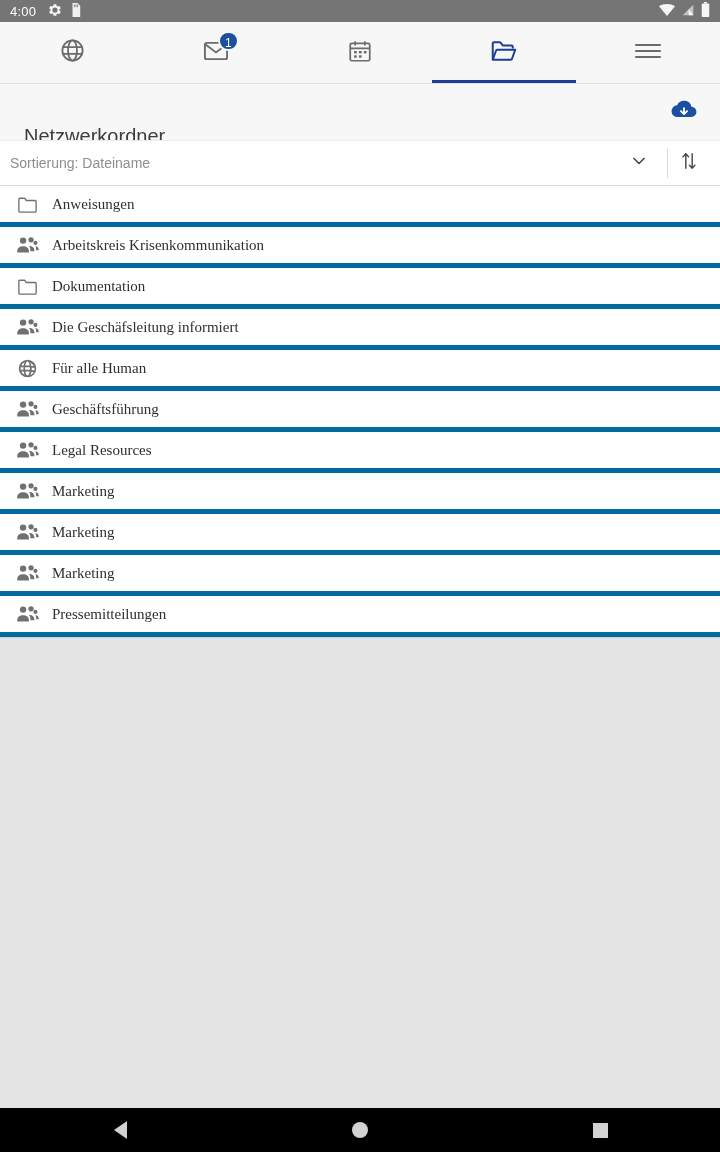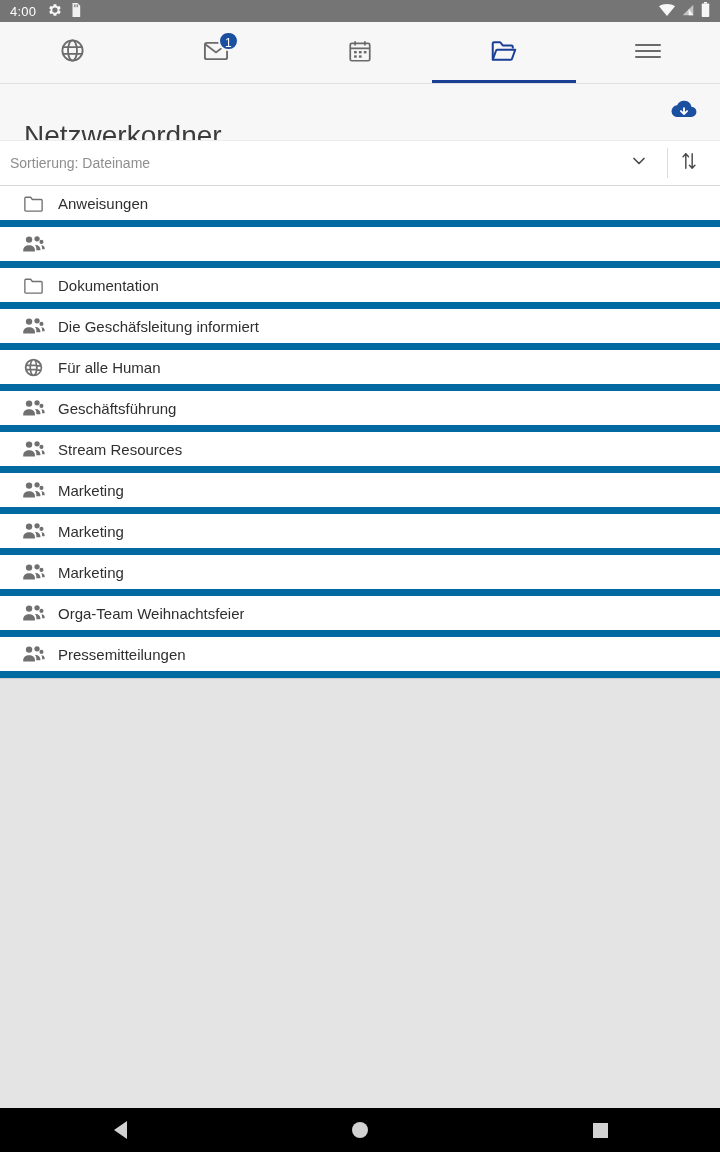--- a/index.html
+++ b/index.html
@@ -83,21 +83,21 @@
   
   .titlebar {
     height: 56px;
     background: #f7f7f7;
     display: flex;
     align-items: center;
     padding: 0 18px 0 24px;
     flex: 0 0 56px;
   }
   .titlebar .title {
-    font-size: 28px;
+    font-size: 20px;
     color: #3c3c3c;
     font-weight: 400;
     flex: 1;
     margin-top: 48px;
   }
   .download-btn { width: 36px; height: 36px; display: flex; align-items: center; justify-content: center; }
 
   
   .sortbar {
     height: 46px;
@@ -124,23 +124,24 @@
     flex: 1;
     background: #e4e4e4;
     overflow: hidden;
     position: relative;
   }
   .list { background: #ffffff; }
   .row {
     height: 41px;
     display: flex;
     align-items: center;
-    border-bottom: 7px solid #0369a1;
+    border-bottom: 5px solid #0369a1;
     background: #ffffff;
-    padding-left: 14px;
+    padding-left: 8px;
+    font-family: Liberation Serif, serif;
   }
   .row .icon {
     width: 38px;
     display: flex;
     align-items: center;
     justify-content: center;
     color: #707070;
     flex: 0 0 38px;
   }
   .row .label {
@@ -319,20 +320,21 @@
         <div class="icon">
           <svg width="23" height="20" viewBox="0 0 26 22" fill="currentColor">
               <circle cx="8" cy="6" r="3.6"></circle>
               <circle cx="17" cy="5.2" r="3"></circle>
               <circle cx="22" cy="8.6" r="2.3"></circle>
               <path d="M1.4 18c0-3.6 2.9-5.6 6.6-5.6s6.6 2 6.6 5.6v1.6H1.4z"></path>
               <path d="M15.6 12.1c2.8.2 5 1.8 5.2 4.6v1.5h-4.6v-1.9c0-1.7-.6-3.1-1.6-4.1z"></path>
               <path d="M22.2 12.4c1.9.2 3.3 1.3 3.4 3.2v1.3h-2.9v-1.4c0-1.2-.2-2.2-.7-3z"></path>
             </svg>
         </div>
+        <div class="label">Arbeitskreis Krisenkommunikation</div>
       </div>
 
       <div class="row">
         <div class="icon">
           <svg width="23" height="23" viewBox="0 0 24 24" fill="none" stroke="currentColor" stroke-width="1.4" stroke-linejoin="round">
               <path d="M3 19V6.5a1 1 0 0 1 1-1h5l1.8 2.3H20a1 1 0 0 1 1 1V19a1 1 0 0 1-1 1H4a1 1 0 0 1-1-1z"></path>
             </svg>
         </div>
         <div class="label">Dokumentation</div>
       </div>
@@ -380,21 +382,21 @@
         <div class="icon">
           <svg width="23" height="20" viewBox="0 0 26 22" fill="currentColor">
               <circle cx="8" cy="6" r="3.6"></circle>
               <circle cx="17" cy="5.2" r="3"></circle>
               <circle cx="22" cy="8.6" r="2.3"></circle>
               <path d="M1.4 18c0-3.6 2.9-5.6 6.6-5.6s6.6 2 6.6 5.6v1.6H1.4z"></path>
               <path d="M15.6 12.1c2.8.2 5 1.8 5.2 4.6v1.5h-4.6v-1.9c0-1.7-.6-3.1-1.6-4.1z"></path>
               <path d="M22.2 12.4c1.9.2 3.3 1.3 3.4 3.2v1.3h-2.9v-1.4c0-1.2-.2-2.2-.7-3z"></path>
             </svg>
         </div>
-        <div class="label">Stream Resources</div>
+        <div class="label">Legal Resources</div>
       </div>
 
       <div class="row">
         <div class="icon">
           <svg width="23" height="20" viewBox="0 0 26 22" fill="currentColor">
               <circle cx="8" cy="6" r="3.6"></circle>
               <circle cx="17" cy="5.2" r="3"></circle>
               <circle cx="22" cy="8.6" r="2.3"></circle>
               <path d="M1.4 18c0-3.6 2.9-5.6 6.6-5.6s6.6 2 6.6 5.6v1.6H1.4z"></path>
               <path d="M15.6 12.1c2.8.2 5 1.8 5.2 4.6v1.5h-4.6v-1.9c0-1.7-.6-3.1-1.6-4.1z"></path>
@@ -425,33 +427,20 @@
               <circle cx="17" cy="5.2" r="3"></circle>
               <circle cx="22" cy="8.6" r="2.3"></circle>
               <path d="M1.4 18c0-3.6 2.9-5.6 6.6-5.6s6.6 2 6.6 5.6v1.6H1.4z"></path>
               <path d="M15.6 12.1c2.8.2 5 1.8 5.2 4.6v1.5h-4.6v-1.9c0-1.7-.6-3.1-1.6-4.1z"></path>
               <path d="M22.2 12.4c1.9.2 3.3 1.3 3.4 3.2v1.3h-2.9v-1.4c0-1.2-.2-2.2-.7-3z"></path>
             </svg>
         </div>
         <div class="label">Marketing</div>
       </div>
 
-      <div class="row">
-        <div class="icon">
-          <svg width="23" height="20" viewBox="0 0 26 22" fill="currentColor">
-              <circle cx="8" cy="6" r="3.6"></circle>
-              <circle cx="17" cy="5.2" r="3"></circle>
-              <circle cx="22" cy="8.6" r="2.3"></circle>
-              <path d="M1.4 18c0-3.6 2.9-5.6 6.6-5.6s6.6 2 6.6 5.6v1.6H1.4z"></path>
-              <path d="M15.6 12.1c2.8.2 5 1.8 5.2 4.6v1.5h-4.6v-1.9c0-1.7-.6-3.1-1.6-4.1z"></path>
-              <path d="M22.2 12.4c1.9.2 3.3 1.3 3.4 3.2v1.3h-2.9v-1.4c0-1.2-.2-2.2-.7-3z"></path>
-            </svg>
-        </div>
-        <div class="label">Orga-Team Weihnachtsfeier</div>
-      </div>
 
       <div class="row">
         <div class="icon">
           <svg width="23" height="20" viewBox="0 0 26 22" fill="currentColor">
               <circle cx="8" cy="6" r="3.6"></circle>
               <circle cx="17" cy="5.2" r="3"></circle>
               <circle cx="22" cy="8.6" r="2.3"></circle>
               <path d="M1.4 18c0-3.6 2.9-5.6 6.6-5.6s6.6 2 6.6 5.6v1.6H1.4z"></path>
               <path d="M15.6 12.1c2.8.2 5 1.8 5.2 4.6v1.5h-4.6v-1.9c0-1.7-.6-3.1-1.6-4.1z"></path>
               <path d="M22.2 12.4c1.9.2 3.3 1.3 3.4 3.2v1.3h-2.9v-1.4c0-1.2-.2-2.2-.7-3z"></path>

